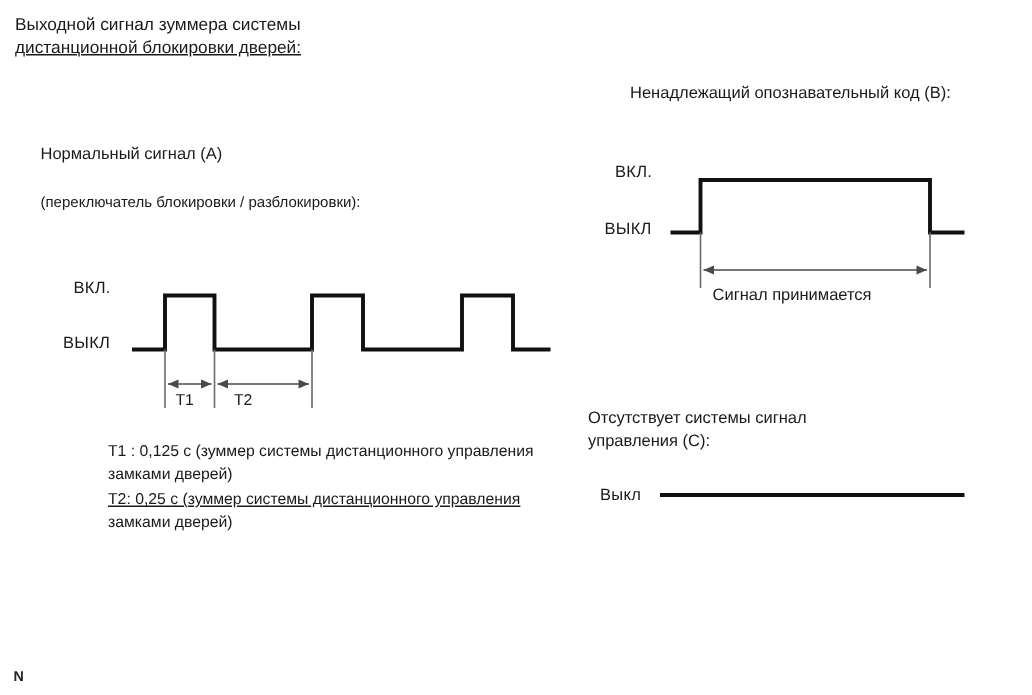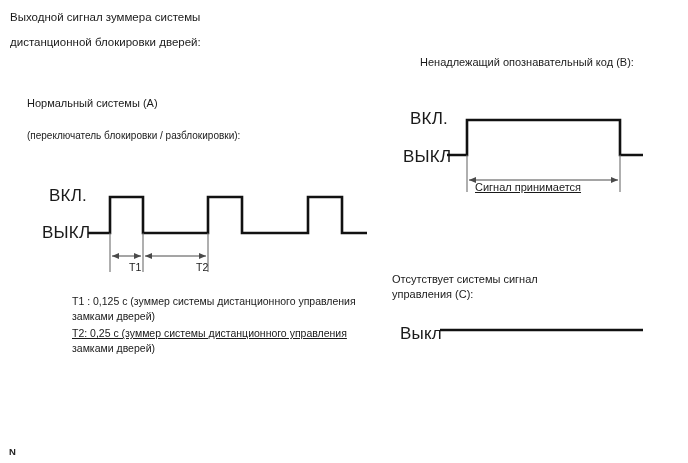--- a/index.html
+++ b/index.html
@@ -5,40 +5,40 @@
   html,body{margin:0;padding:0;}
   body{
     width:688px;height:463px;background:#ffffff;position:relative;
     font-family:"Liberation Sans", sans-serif;
     color:#1a1a1a;overflow:hidden;
   }
   .txt{position:absolute;white-space:pre;line-height:1.32;}
   .t-title{font-size:11.5px;}
   .t-head{font-size:11px;}
   .t-sub{font-size:10px;}
-  .t-axis{font-size:17px;letter-spacing:.2px;}
+  .t-axis{font-size:11px;letter-spacing:.2px;}
   .t-note{font-size:11px;}
-  .t-dim{font-size:10.5px;margin-left:12px;}
+  .t-dim{font-size:10.5px;}
   .t-legend{font-size:10.5px;line-height:1.45;text-align:right;}
   .t-corner{font-size:9.5px;font-weight:bold;color:#222;}
 
   svg{position:absolute;left:0;top:0;overflow:visible;}
   .wave{fill:none;stroke:#111111;stroke-width:2.6;
         stroke-linejoin:miter;stroke-linecap:butt;}
   .flat{fill:none;stroke:#111111;stroke-width:2.6;stroke-linecap:butt;}
   .tick{stroke:#6d6d6d;stroke-width:1.1;}
   .dimline{stroke:#4a4a4a;stroke-width:1;}
 </style>
 </head>
 <body>
 
 <div class="txt t-title" style="left:10px;top:10px;">Выходной сигнал зуммера системы</div>
-<div class="txt t-title" style="left:10px;top:35px;">дистанционной блокировки дверей:</div>
+<div class="txt t-title" style="left:10px;top:25px;text-decoration:underline;">дистанционной блокировки дверей:</div>
 
-<div class="txt t-head" style="left:27px;top:96px;">Нормальный системы (A)</div>
+<div class="txt t-head" style="left:27px;top:96px;">Нормальный сигнал (A)</div>
 <div class="txt t-sub" style="left:27px;top:129px;">(переключатель блокировки / разблокировки):</div>
 
 <div class="txt t-axis" style="left:49px;top:185px;">ВКЛ.</div>
 <div class="txt t-axis" style="left:42px;top:222px;">ВЫКЛ</div>
 
 <svg width="688" height="463">
   <polyline class="wave" points="88,233 110,233 110,197 143,197 143,233 208,233 208,197 242,197
             242,233 308,233 308,197 342,197 342,233 367,233"></polyline>
 
   <line class="tick" x1="110" y1="233" x2="110" y2="272"></line>
@@ -48,21 +48,21 @@
   <line class="dimline" x1="112" y1="256" x2="141" y2="256"></line>
   <polygon fill="#4a4a4a" points="112,256 119,253 119,259"></polygon>
   <polygon fill="#4a4a4a" points="141,256 134,253 134,259"></polygon>
 
   <line class="dimline" x1="145" y1="256" x2="206" y2="256"></line>
   <polygon fill="#4a4a4a" points="145,256 152,253 152,259"></polygon>
   <polygon fill="#4a4a4a" points="206,256 199,253 199,259"></polygon>
 </svg>
 
 <div class="txt t-dim" style="left:117px;top:261px;">T1</div>
-<div class="txt t-dim" style="left:184px;top:261px;">T2</div>
+<div class="txt t-dim" style="left:156px;top:261px;">T2</div>
 
 <div class="txt t-legend" style="left:72px;top:294px;">T1 : 0,125 с (зуммер системы дистанционного управления</div>
 <div class="txt t-legend" style="left:72px;top:309px;">замками дверей)</div>
 <div class="txt t-legend" style="left:72px;top:326px;text-decoration:underline;">T2: 0,25 с (зуммер системы дистанционного управления</div>
 <div class="txt t-legend" style="left:72px;top:341px;">замками дверей)</div>
 
 <div class="txt t-head" style="left:420px;top:55px;">Ненадлежащий опознавательный код (B):</div>
 
 <div class="txt t-axis" style="left:410px;top:108px;">ВКЛ.</div>
 <div class="txt t-axis" style="left:403px;top:146px;">ВЫКЛ</div>
@@ -71,21 +71,21 @@
   <polyline class="wave" points="447,155 467,155 467,120 620,120 620,155 643,155"></polyline>
 
   <line class="tick" x1="467" y1="155" x2="467" y2="192"></line>
   <line class="tick" x1="620" y1="155" x2="620" y2="192"></line>
 
   <line class="dimline" x1="469" y1="180" x2="618" y2="180"></line>
   <polygon fill="#4a4a4a" points="469,180 476,177 476,183"></polygon>
   <polygon fill="#4a4a4a" points="618,180 611,177 611,183"></polygon>
 </svg>
 
-<div class="txt t-note" style="left:475px;top:180px;text-decoration:underline;">Сигнал принимается</div>
+<div class="txt t-note" style="left:475px;top:190px;">Сигнал принимается</div>
 
 <div class="txt t-head" style="left:392px;top:272px;">Отсутствует системы сигнал</div>
 <div class="txt t-head" style="left:392px;top:287px;">управления (C):</div>
 
 <div class="txt t-axis" style="left:400px;top:323px;">Выкл</div>
 
 <svg width="688" height="463">
   <line class="flat" x1="440" y1="330" x2="643" y2="330"></line>
 </svg>
 

